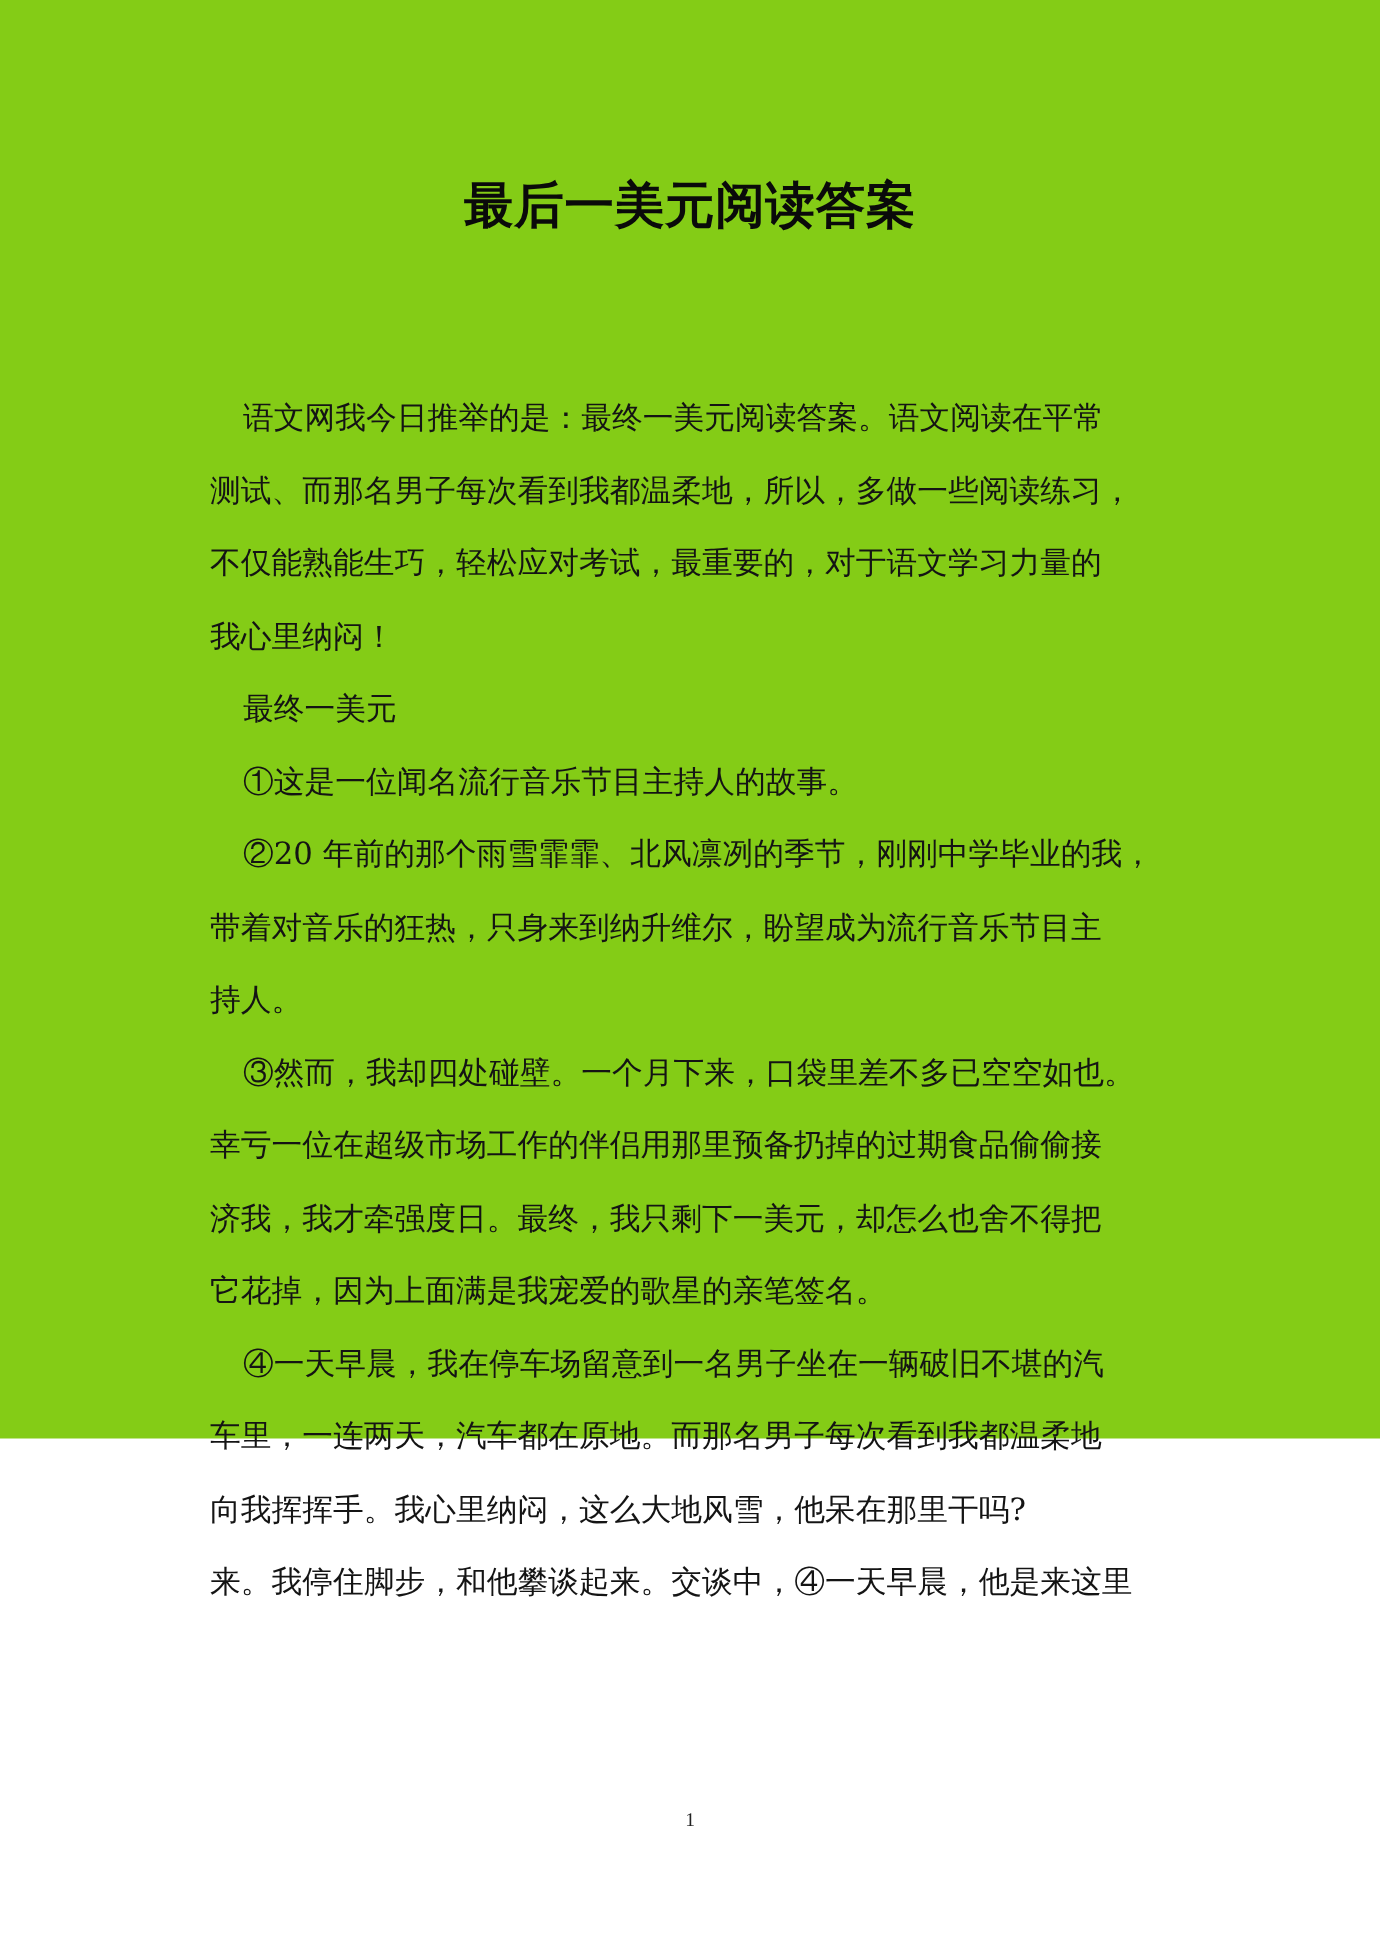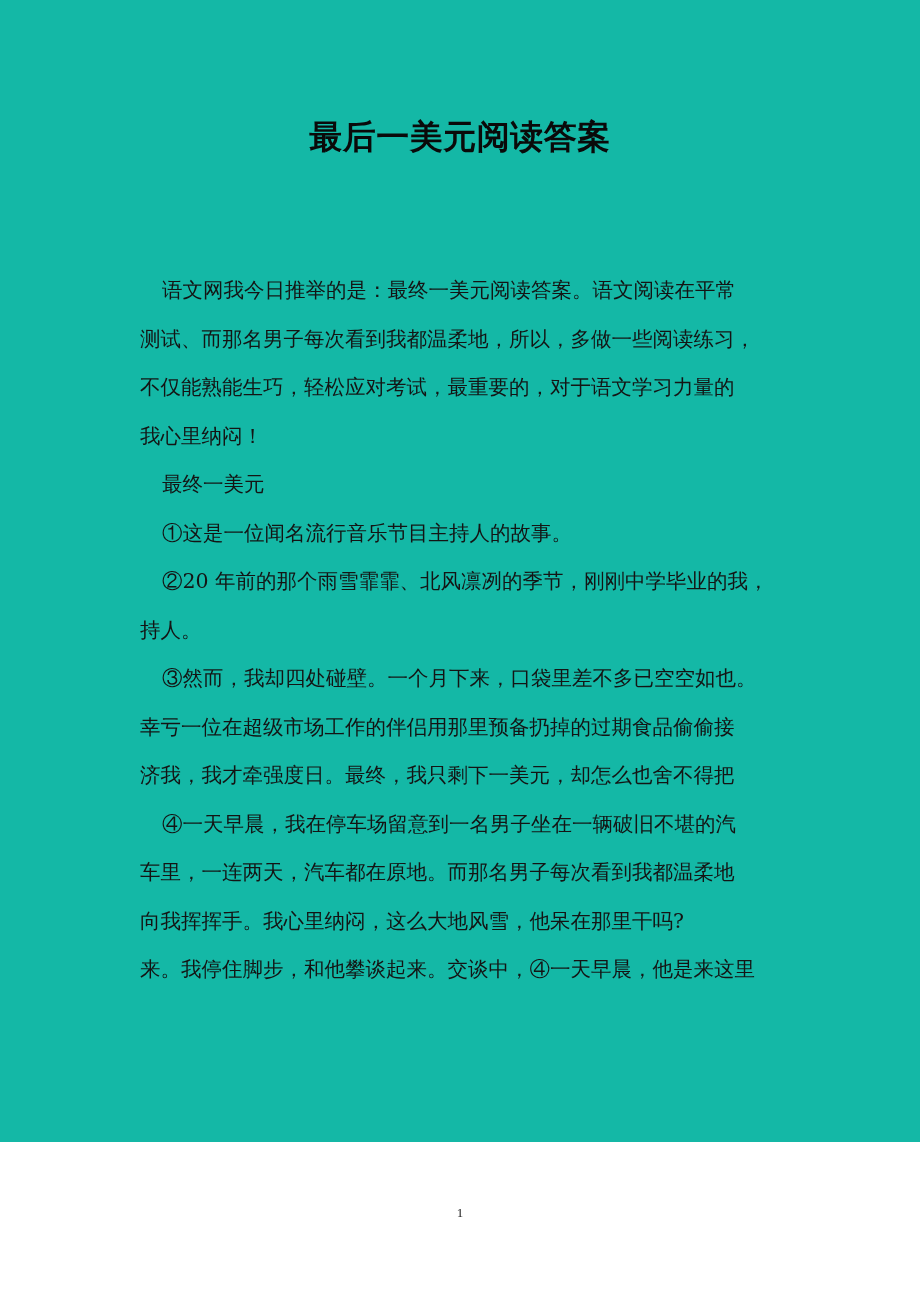--- a/index.html
+++ b/index.html
@@ -12,40 +12,40 @@
     height: 1302px;
     position: relative;
     overflow: hidden;
     font-family: "DejaVu Serif", "Liberation Serif", serif;
     color: #111111;
   }
   .page {
     position: absolute;
     left: 0; top: 0;
     width: 920px;
-    height: 1142px;
-    background: #14b8a6;
+    height: 959px;
+    background: #84cc16;
   }
   .title {
     position: absolute;
     left: 0;
     top: 112px;
     width: 920px;
     text-align: center;
     font-family: "DejaVu Sans", "Liberation Sans", sans-serif;
     font-weight: bold;
     font-size: 33px;
     line-height: 50px;
     letter-spacing: 0.5px;
     color: #0a0a0a;
   }
   .body {
     position: absolute;
     left: 140px;
-    top: 266px;
+    top: 254px;
     width: 650px;
   }
   .line {
     display: block;
     height: 48.5px;
     line-height: 48.5px;
     font-size: 20.5px;
     white-space: nowrap;
     color: #141414;
   }
@@ -70,24 +70,26 @@
   <div class="title">最后一美元阅读答案</div>
 
   <div class="body">
     <span class="line indent">语文网我今日推举的是：最终一美元阅读答案。语文阅读在平常</span>
     <span class="line">测试、而那名男子每次看到我都温柔地，所以，多做一些阅读练习，</span>
     <span class="line">不仅能熟能生巧，轻松应对考试，最重要的，对于语文学习力量的</span>
     <span class="line">我心里纳闷！</span>
     <span class="line indent">最终一美元</span>
     <span class="line indent">①这是一位闻名流行音乐节目主持人的故事。</span>
     <span class="line indent">②20 年前的那个雨雪霏霏、北风凛冽的季节，刚刚中学毕业的我，</span>
+    <span class="line">带着对音乐的狂热，只身来到纳升维尔，盼望成为流行音乐节目主</span>
     <span class="line">持人。</span>
     <span class="line indent">③然而，我却四处碰壁。一个月下来，口袋里差不多已空空如也。</span>
     <span class="line">幸亏一位在超级市场工作的伴侣用那里预备扔掉的过期食品偷偷接</span>
     <span class="line">济我，我才牵强度日。最终，我只剩下一美元，却怎么也舍不得把</span>
+    <span class="line">它花掉，因为上面满是我宠爱的歌星的亲笔签名。</span>
     <span class="line indent">④一天早晨，我在停车场留意到一名男子坐在一辆破旧不堪的汽</span>
     <span class="line">车里，一连两天，汽车都在原地。而那名男子每次看到我都温柔地</span>
     <span class="line">向我挥挥手。我心里纳闷，这么大地风雪，他呆在那里干吗?</span>
     <span class="line">来。我停住脚步，和他攀谈起来。交谈中，④一天早晨，他是来这里</span>
   </div>
 
   <div class="page-number">1</div>
 </div>
 
 </body></html>

